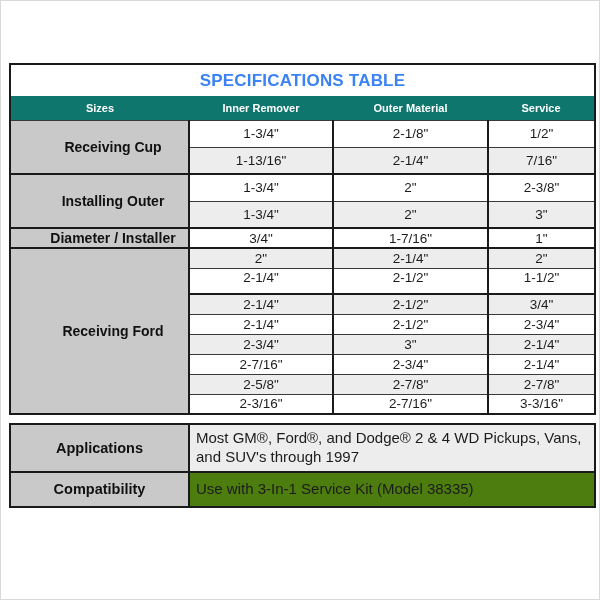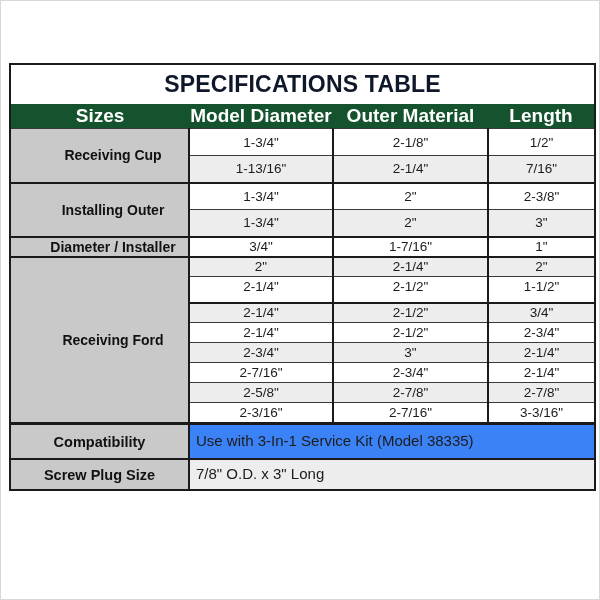--- a/index.html
+++ b/index.html
@@ -10,26 +10,26 @@
   }
   table{border-collapse:collapse;table-layout:fixed;}
   td,th{box-sizing:border-box;overflow:hidden;white-space:nowrap;}
 
   
   .spec{
     position:absolute;left:8px;top:62px;width:585px;
     border:2px solid #1a1a1a;
   }
   .spec .title-cell{
-    height:40px;text-align:center;font-weight:bold;font-size:23px;
-    color:#0f172a;background:#ffffff;letter-spacing:.2px;
+    height:32px;text-align:center;font-weight:bold;font-size:17px;
+    color:#3b82f6;background:#ffffff;letter-spacing:.2px;
   }
   .spec .head th{
-    height:24px;background:#14532d;color:#ffffff;font-weight:bold;
-    font-size:19px;text-align:center;border:0;
+    height:24px;background:#0f766e;color:#ffffff;font-weight:bold;
+    font-size:11px;text-align:center;border:0;
   }
   .spec td.val{
     font-size:13.5px;color:#1c1c1c;text-align:center;
     border-left:2px solid #1a1a1a;border-top:1px solid #3a3a3a;
     height:20px;background:#ffffff;
   }
   .spec td.glabel{
     background:#c9c9c9;font-weight:bold;font-size:14px;color:#111;
     text-align:center;vertical-align:middle;border-top:1px solid #3a3a3a;padding-left:28px;
   }
@@ -47,21 +47,21 @@
   .info td.ilabel{
     width:179px;background:#c9c9c9;font-weight:bold;font-size:14.5px;
     color:#111;text-align:center;border-top:2px solid #1a1a1a;
   }
   .info td.ival{
     font-size:15px;color:#1c1c1c;text-align:left;padding:4px 6px;
     border-left:2px solid #1a1a1a;border-top:2px solid #1a1a1a;
     background:#ededed;white-space:normal;line-height:1.25;
   }
   .info tr:first-child td{border-top:0;}
-  .info td.white{background:#3b82f6;}
+  .info td.white{background:#4d7c0f;}
   .info tr.r-app td{height:46px;}
   .info tr.r-std td{height:35px;margin-top:8px;}
   .info tr.r-last td{height:31px;}
 </style>
 </head>
 <body>
 
 <div class="canvas">
 
   <table class="spec">
@@ -70,23 +70,23 @@
         <col style="width:144px">
         <col style="width:155px">
         <col style="width:107px">
     </colgroup>
     <tbody>
         <tr>
       <td class="title-cell" colspan="4">SPECIFICATIONS TABLE</td>
     </tr>
     <tr class="head">
       <th>Sizes</th>
-      <th>Model Diameter</th>
+      <th>Inner Remover</th>
       <th>Outer Material</th>
-      <th>Length</th>
+      <th>Service</th>
     </tr>
 
     <tr class="tall">
       <td class="glabel" rowspan="2">Receiving Cup</td>
       <td class="val">1-3/4"</td>
       <td class="val">2-1/8"</td>
       <td class="val">1/2"</td>
     </tr>
     <tr class="tall">
       <td class="val shade">1-13/16"</td>
@@ -156,24 +156,24 @@
     </tr>
   </tbody>
     </table>
 
   <table class="info">
     <colgroup>
         <col style="width:179px">
         <col style="width:406px">
       </colgroup>
     <tbody>
+        <tr class="r-app">
+      <td class="ilabel">Applications</td>
+      <td class="ival">Most GM®, Ford®, and Dodge® 2 &amp; 4 WD Pickups, Vans, and SUV's through 1997</td>
+    </tr>
     <tr class="r-std">
       <td class="ilabel">Compatibility</td>
       <td class="ival white">Use with 3-In-1 Service Kit (Model 38335)</td>
-    </tr>
-    <tr class="r-last">
-      <td class="ilabel">Screw Plug Size</td>
-      <td class="ival">7/8" O.D. x 3" Long</td>
     </tr>
   </tbody>
     </table>
 
 </div>
 
 </body></html>

